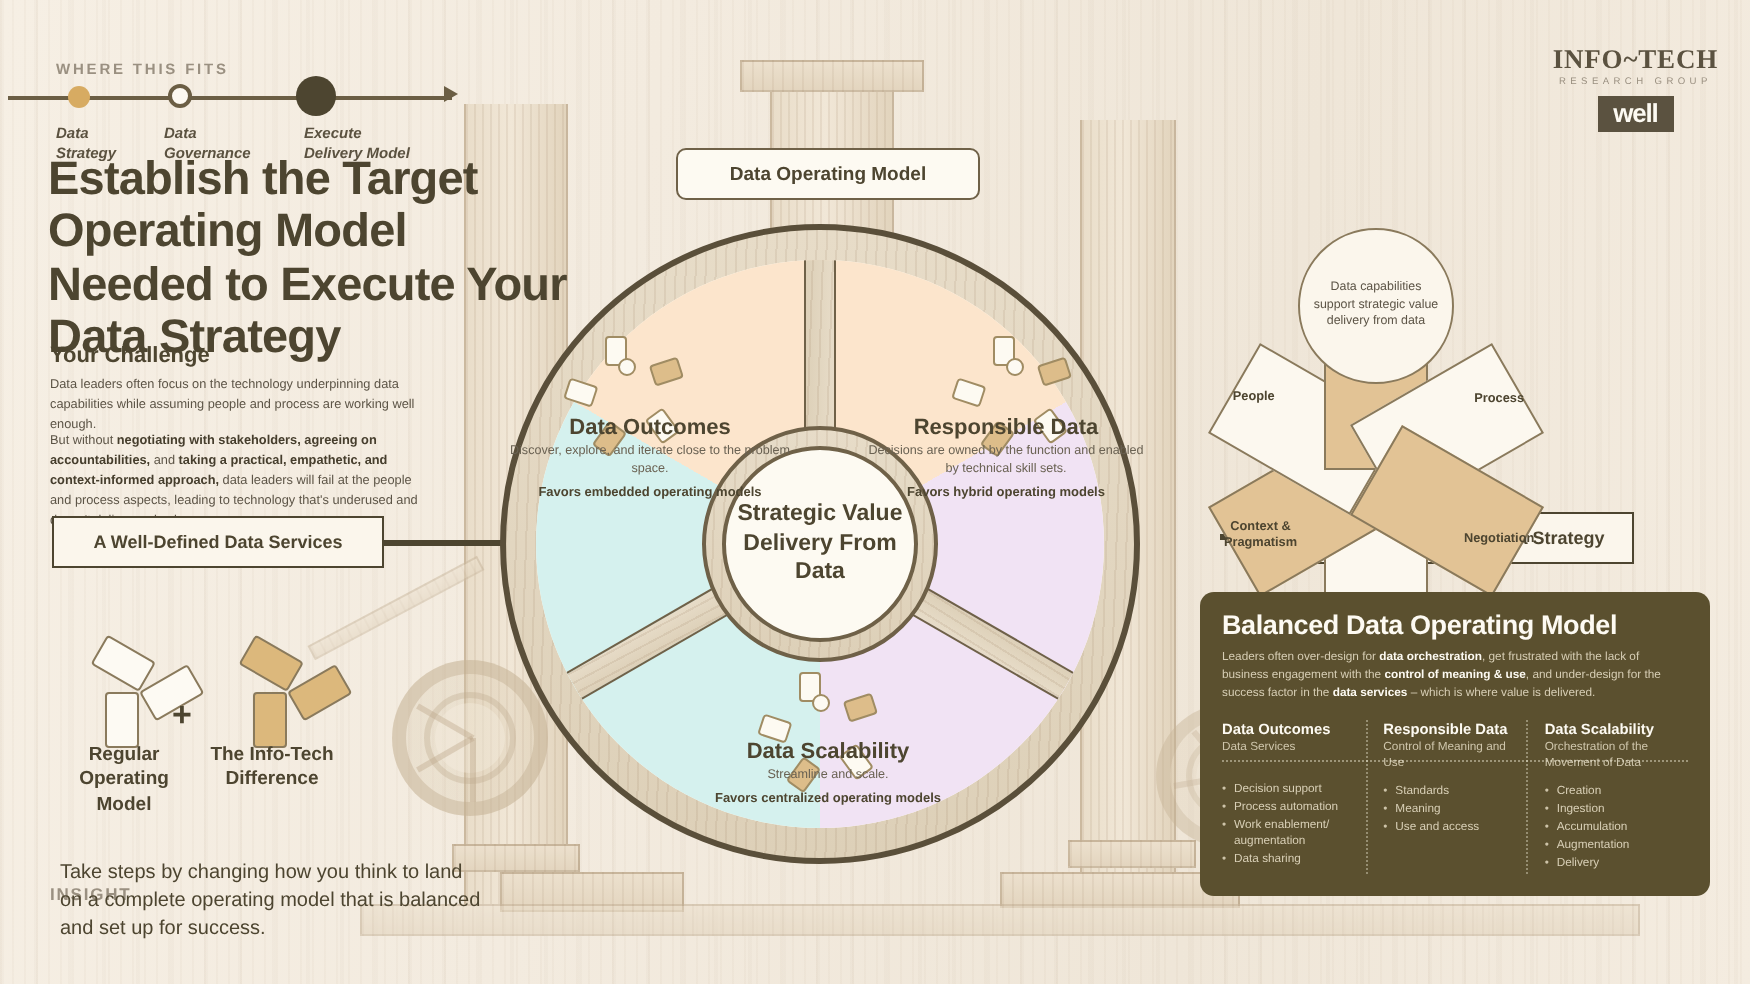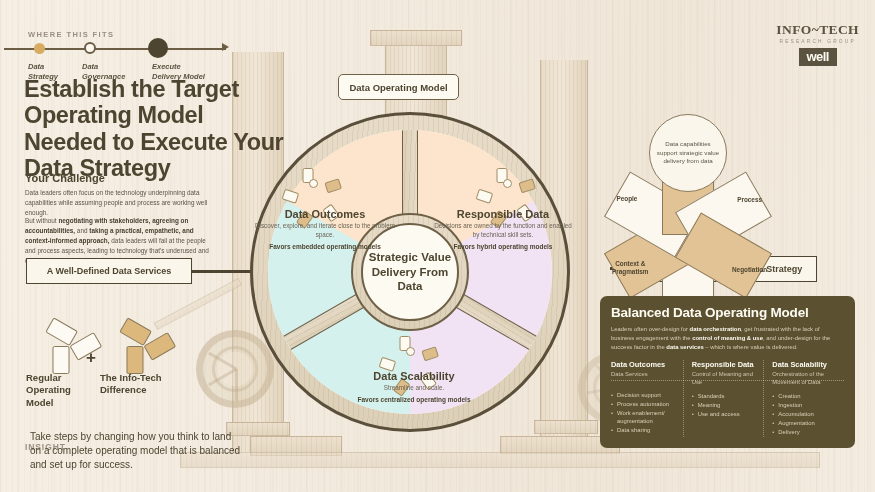--- a/index.html
+++ b/index.html
@@ -119,21 +119,21 @@
     border-radius:2px;
   }
   .glyph-a .arm { background:#fdfaf3; }
   .glyph-b .arm { background:#dcb87c; }
   .plus-sign {
     position:absolute; left:86px; top:348px;
     font-size:17px; font-weight:700; color:#4d4530;
   }
   .glyph-cap {
     position:absolute; font-size:9.5px; font-weight:700;
-    color:#4d4530; line-height:1.3;
+    color:#4d4530; text-align:center; line-height:1.3;
   }
   .insight-kicker {
     position:absolute; left:25px; top:418px;
     font-size:8.5px; font-weight:700; letter-spacing:.9px;
     color:#9a9081;
     margin-top:24px;
   }
   .insight-body {
     position:absolute; left:30px; top:430px; width:212px;
     font-size:10px; line-height:1.42; font-weight:400; color:#4d4530;
@@ -196,21 +196,21 @@
   }
   .pinwheel .pw.lt { background:#fdfaf2; }
   .pinwheel .pw.dk { background:#ddbd8a; }
   .pinwheel .pwc {
     position:absolute; left:50%; top:50%; width:9px;height:9px;
     margin:-4.5px 0 0 -4.5px; border-radius:50%;
     background:#fdfaf2; border:1.1px solid #a08c63;
   }
 
   .dom-badge {
-    position:absolute; left:338px; top:74px; width:121px; height:26px;
+    position:absolute; left:338px; top:74px; width:152px; height:26px;
     background:#fdfaf2; border:1.6px solid #6f6148; border-radius:5px;
     display:flex; align-items:center; justify-content:center;
     font-size:9.5px; font-weight:700; color:#4d4530;
   }
 
   
   .petals { position:absolute; left:583px; top:58px; width:210px; height:190px; }
   .petal {
     position:absolute; left:50%; top:50%;
     width:52px; height:82px; margin-left:-26px;

